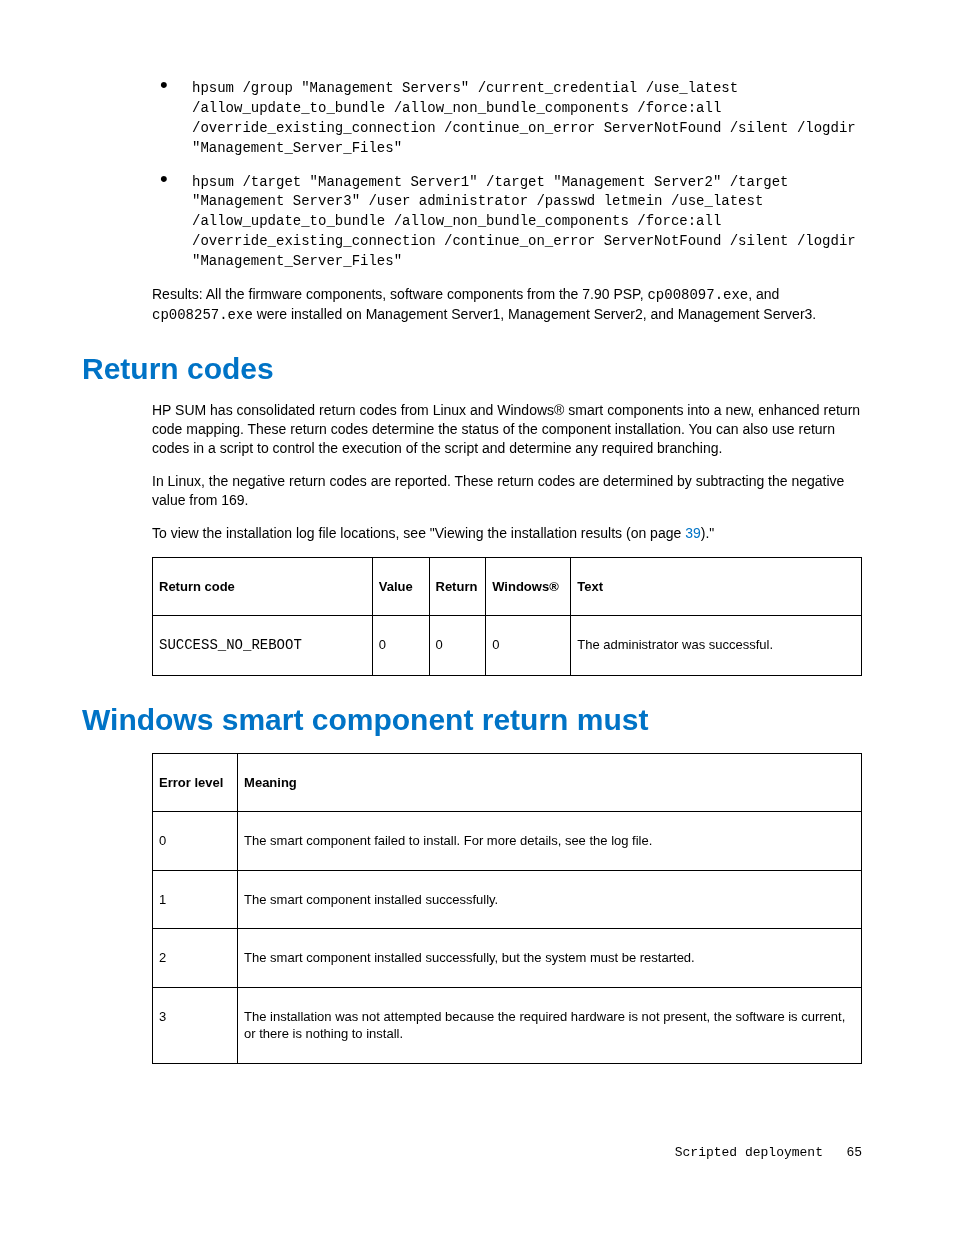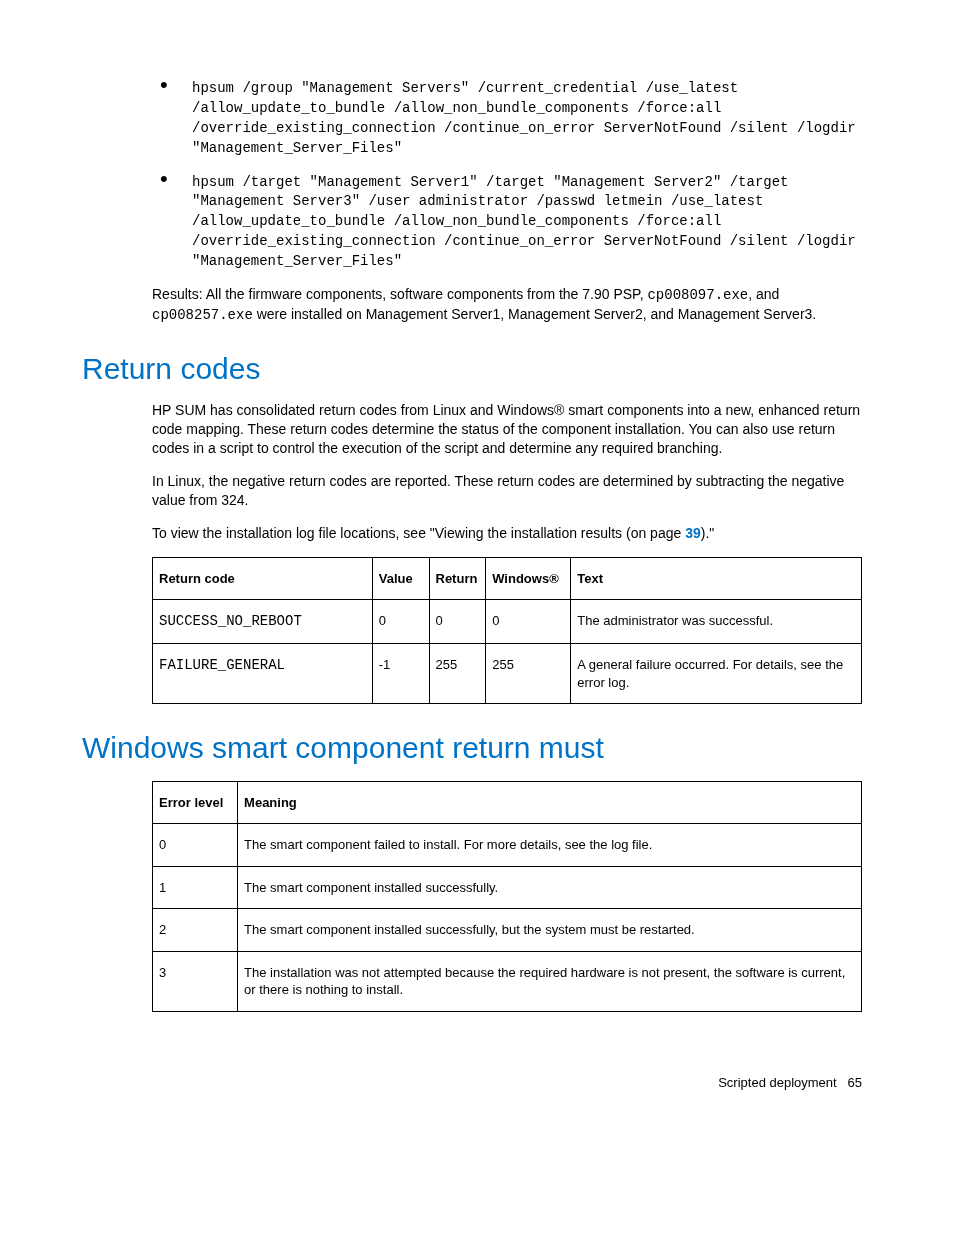--- a/index.html
+++ b/index.html
@@ -35,68 +35,68 @@
     top: 0;
     font-size: 22px;
     line-height: 14px;
   }
   .para {
     margin: 12px 0 14px 0;
     padding-left: 70px;
   }
   h2 {
     font-size: 30px;
-    font-weight: normal;
+    font-weight: bold;
     color: #0073c6;
     margin: 24px 0 12px 0;
   }
   table {
     border-collapse: collapse;
     width: calc(100% - 70px);
     margin-left: 70px;
     margin-bottom: 12px;
   }
   th, td {
     border: 1px solid #000;
-    padding: 12px 6px;
+    padding: 20px 6px;
     text-align: left;
     vertical-align: top;
     font-size: 13px;
   }
   th {
     font-weight: bold;
   }
   .link {
     color: #0073c6;
-    font-weight: bold;
   }
   .footer {
     position: relative;
     text-align: right;
     font-size: 13px;
-    margin-top: 62px;
+    margin-top: 80px;
     padding-right: 0;
+    font-family: Liberation Mono, monospace;
   }
 </style>
 </head>
 <body>
 
 <ul class="bullet-list">
   <li><span class="mono">hpsum /group "Management Servers" /current_credential /use_latest /allow_update_to_bundle /allow_non_bundle_components /force:all /override_existing_connection /continue_on_error ServerNotFound /silent /logdir "Management_Server_Files"</span></li>
   <li><span class="mono">hpsum /target "Management Server1" /target "Management Server2" /target "Management Server3" /user administrator /passwd letmein /use_latest /allow_update_to_bundle /allow_non_bundle_components /force:all /override_existing_connection /continue_on_error ServerNotFound /silent /logdir "Management_Server_Files"</span></li>
 </ul>
 
 <p class="para">
   <span>Results: All the firmware components, software components from the 7.90 PSP, </span><span class="mono">cp008097.exe</span><span>, and </span><span class="mono">cp008257.exe</span><span> were installed on Management Server1, Management Server2, and Management Server3.</span>
 </p>
 
 <h2>Return codes</h2>
 
 <p class="para">HP SUM has consolidated return codes from Linux and Windows® smart components into a new, enhanced return code mapping. These return codes determine the status of the component installation. You can also use return codes in a script to control the execution of the script and determine any required branching.</p>
-<p class="para">In Linux, the negative return codes are reported. These return codes are determined by subtracting the negative value from 324.</p>
+<p class="para">In Linux, the negative return codes are reported. These return codes are determined by subtracting the negative value from 169.</p>
 <p class="para">
   <span>To view the installation log file locations, see "Viewing the installation results (on page </span><span class="link">39</span><span>)."</span>
 </p>
 
 <table>
   <colgroup>
     <col style="width:31%">
       <col style="width:8%">
       <col style="width:8%">
       <col style="width:12%">
@@ -111,27 +111,20 @@
       <th>Text</th>
     </tr>
   </thead>
   <tbody id="t1body">
       <tr>
         <td><span class="mono">SUCCESS_NO_REBOOT</span></td>
         <td>0</td>
         <td>0</td>
         <td>0</td>
         <td>The administrator was successful.</td>
-      </tr>
-      <tr>
-        <td><span class="mono">FAILURE_GENERAL</span></td>
-        <td>-1</td>
-        <td>255</td>
-        <td>255</td>
-        <td>A general failure occurred. For details, see the error log.</td>
       </tr>
     </tbody>
 </table>
 
 <h2>Windows smart component return must</h2>
 
 <table>
   <colgroup>
       <col style="width:12%">
       <col style="width:88%">

